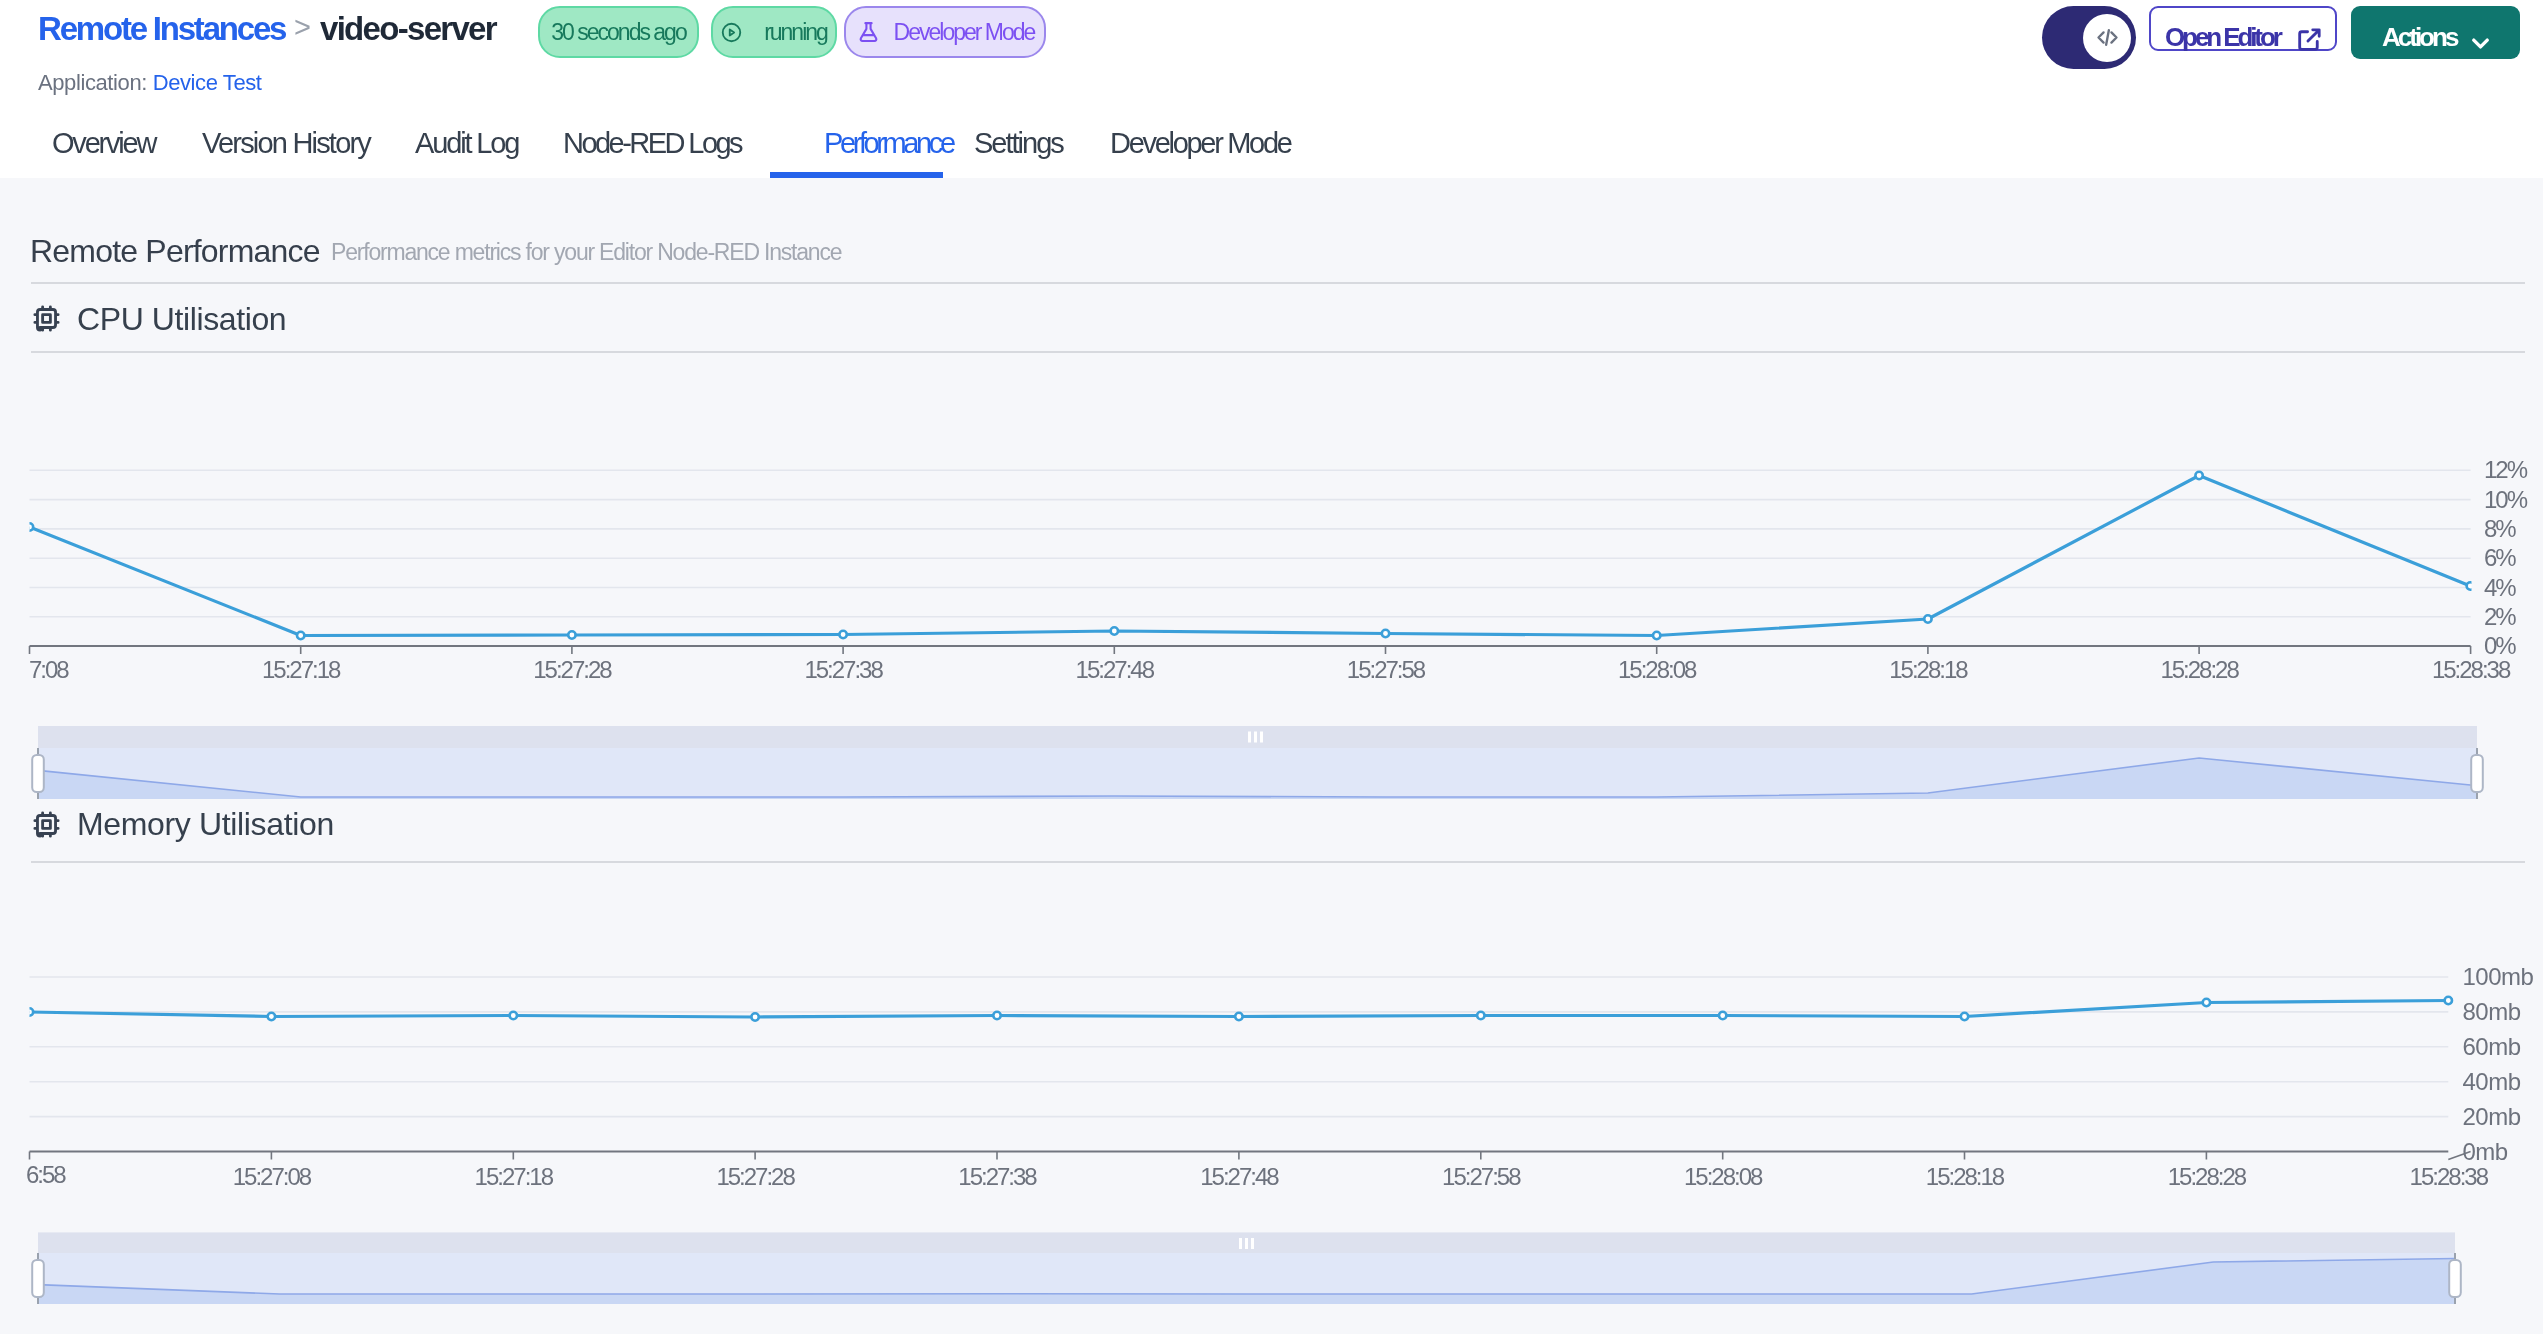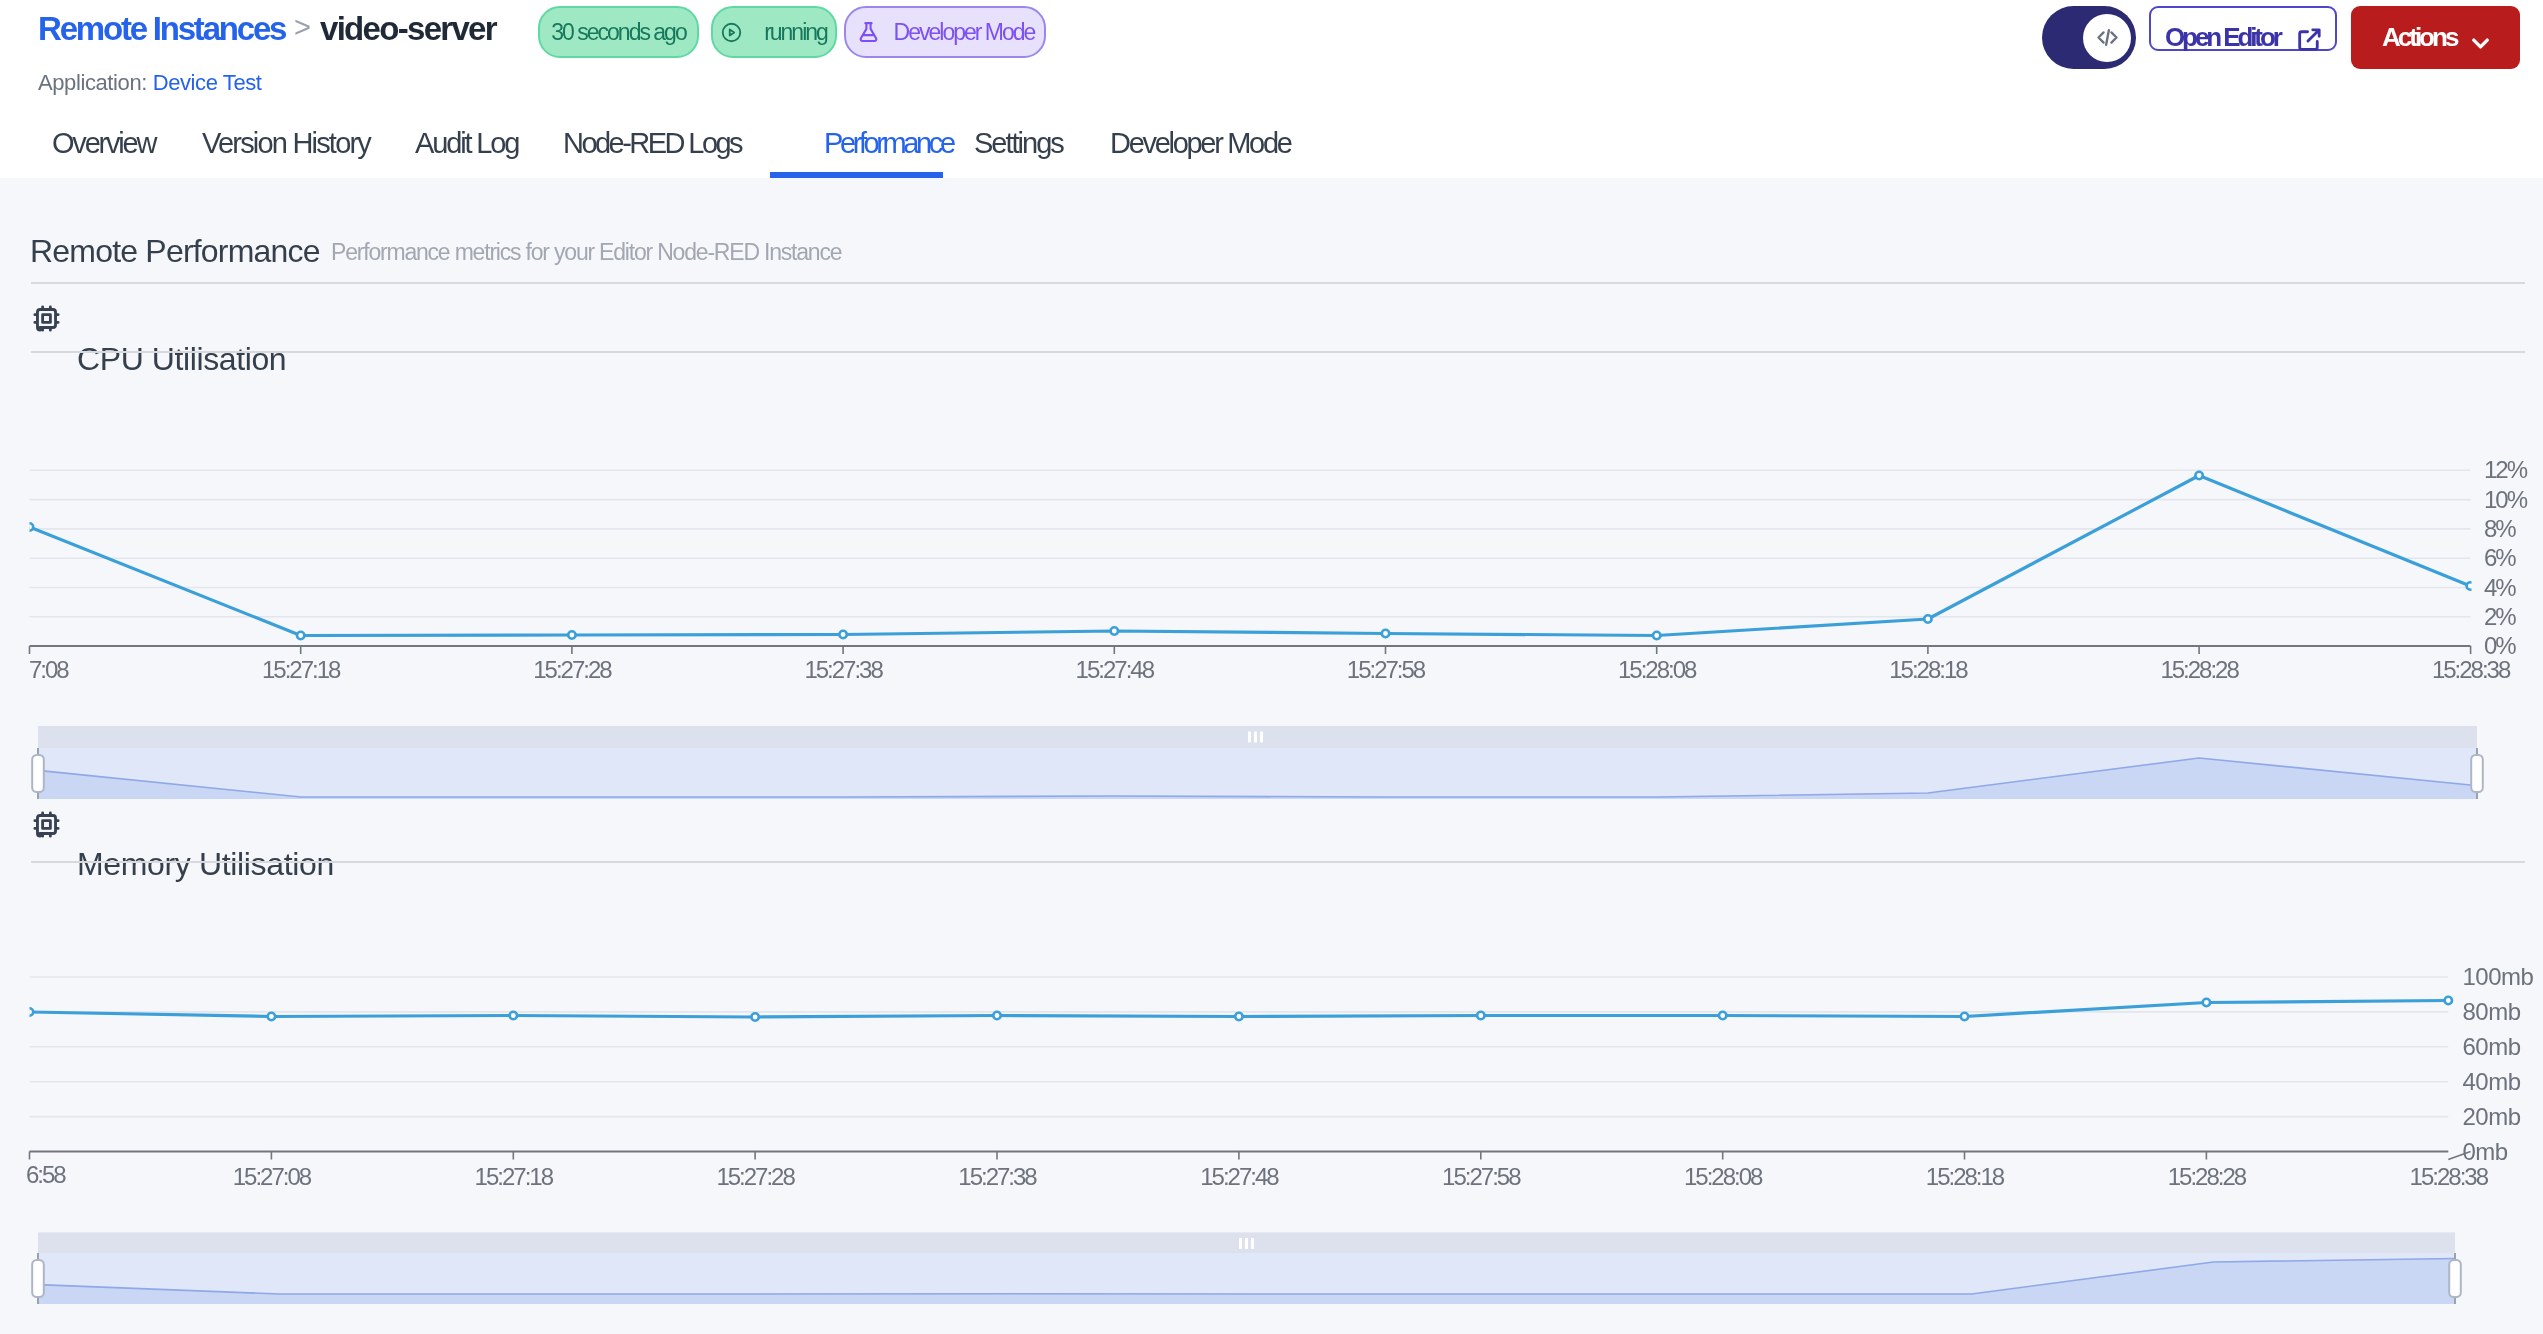--- a/index.html
+++ b/index.html
@@ -23,33 +23,33 @@
   .tab { position:absolute; top:127px; font-size:29px; color:#36404d; }
   .tab.active { color:#2563eb; }
   #tab-underline { left:770px; top:172px; width:173px; height:7px; background:#2563eb; }
 
   
   #toggle { left:2042px; top:6px; width:94px; height:63px; border-radius:33px; background:#2d2a74; }
   #toggle .knob { position:absolute; right:5px; top:7.5px; width:48px; height:48px; border-radius:50%; background:#fff; display:flex; align-items:center; justify-content:center; }
   #btn-open { left:2149px; top:6px; width:188px; height:45px; background:#fff; border:2px solid #4f46c8; border-radius:9px; }
   #btn-open span { position:absolute; left:14px; top:14px; font-size:26px; font-weight:700; color:#3b34a8; letter-spacing:-3.1px; }
   #btn-open svg { position:absolute; left:143px; top:16px; }
-  #btn-actions { left:2351px; top:6px; width:169px; height:63px; background:#b91c1c; border-radius:9px; }
+  #btn-actions { left:2351px; top:6px; width:169px; height:53px; background:#0f766e; border-radius:9px; }
   #btn-actions span { position:absolute; left:31px; top:16px; font-size:26px; font-weight:700; color:#fff; letter-spacing:-3px; }
   #btn-actions svg { position:absolute; left:116px; top:24px; }
 
   
   #content { left:0; top:178px; width:2543px; height:1156px; background:#f6f7fa; }
   #rp-h { left:30px; top:233px; font-size:32px; color:#363f4c; letter-spacing:-0.8px; }
   #rp-sub { left:331px; top:239px; font-size:23px; color:#a2a7b1; letter-spacing:-1.2px; }
   .divider { position:absolute; left:31px; width:2494px; height:2px; background:#d7d9de; }
   #div1 { top:282px; }
   #div2 { top:351px; }
   #div3 { top:861px; }
-  .sect-h { position:absolute; font-size:32px; color:#36404d; letter-spacing:-0.4px;margin-top:40px; }
+  .sect-h { position:absolute; font-size:32px; color:#36404d; letter-spacing:-0.4px; }
   #mem-h { letter-spacing:-0.35px; }
   #cpu-h { left:77px; top:301px; }
   #mem-h { left:77px; top:806px; }
   .chip-ic { position:absolute; }
 </style>
 </head>
 <body>
 
 <span class="abs" id="crumb-ri">Remote Instances</span>
 <span class="abs" id="crumb-gt">&gt;</span>

